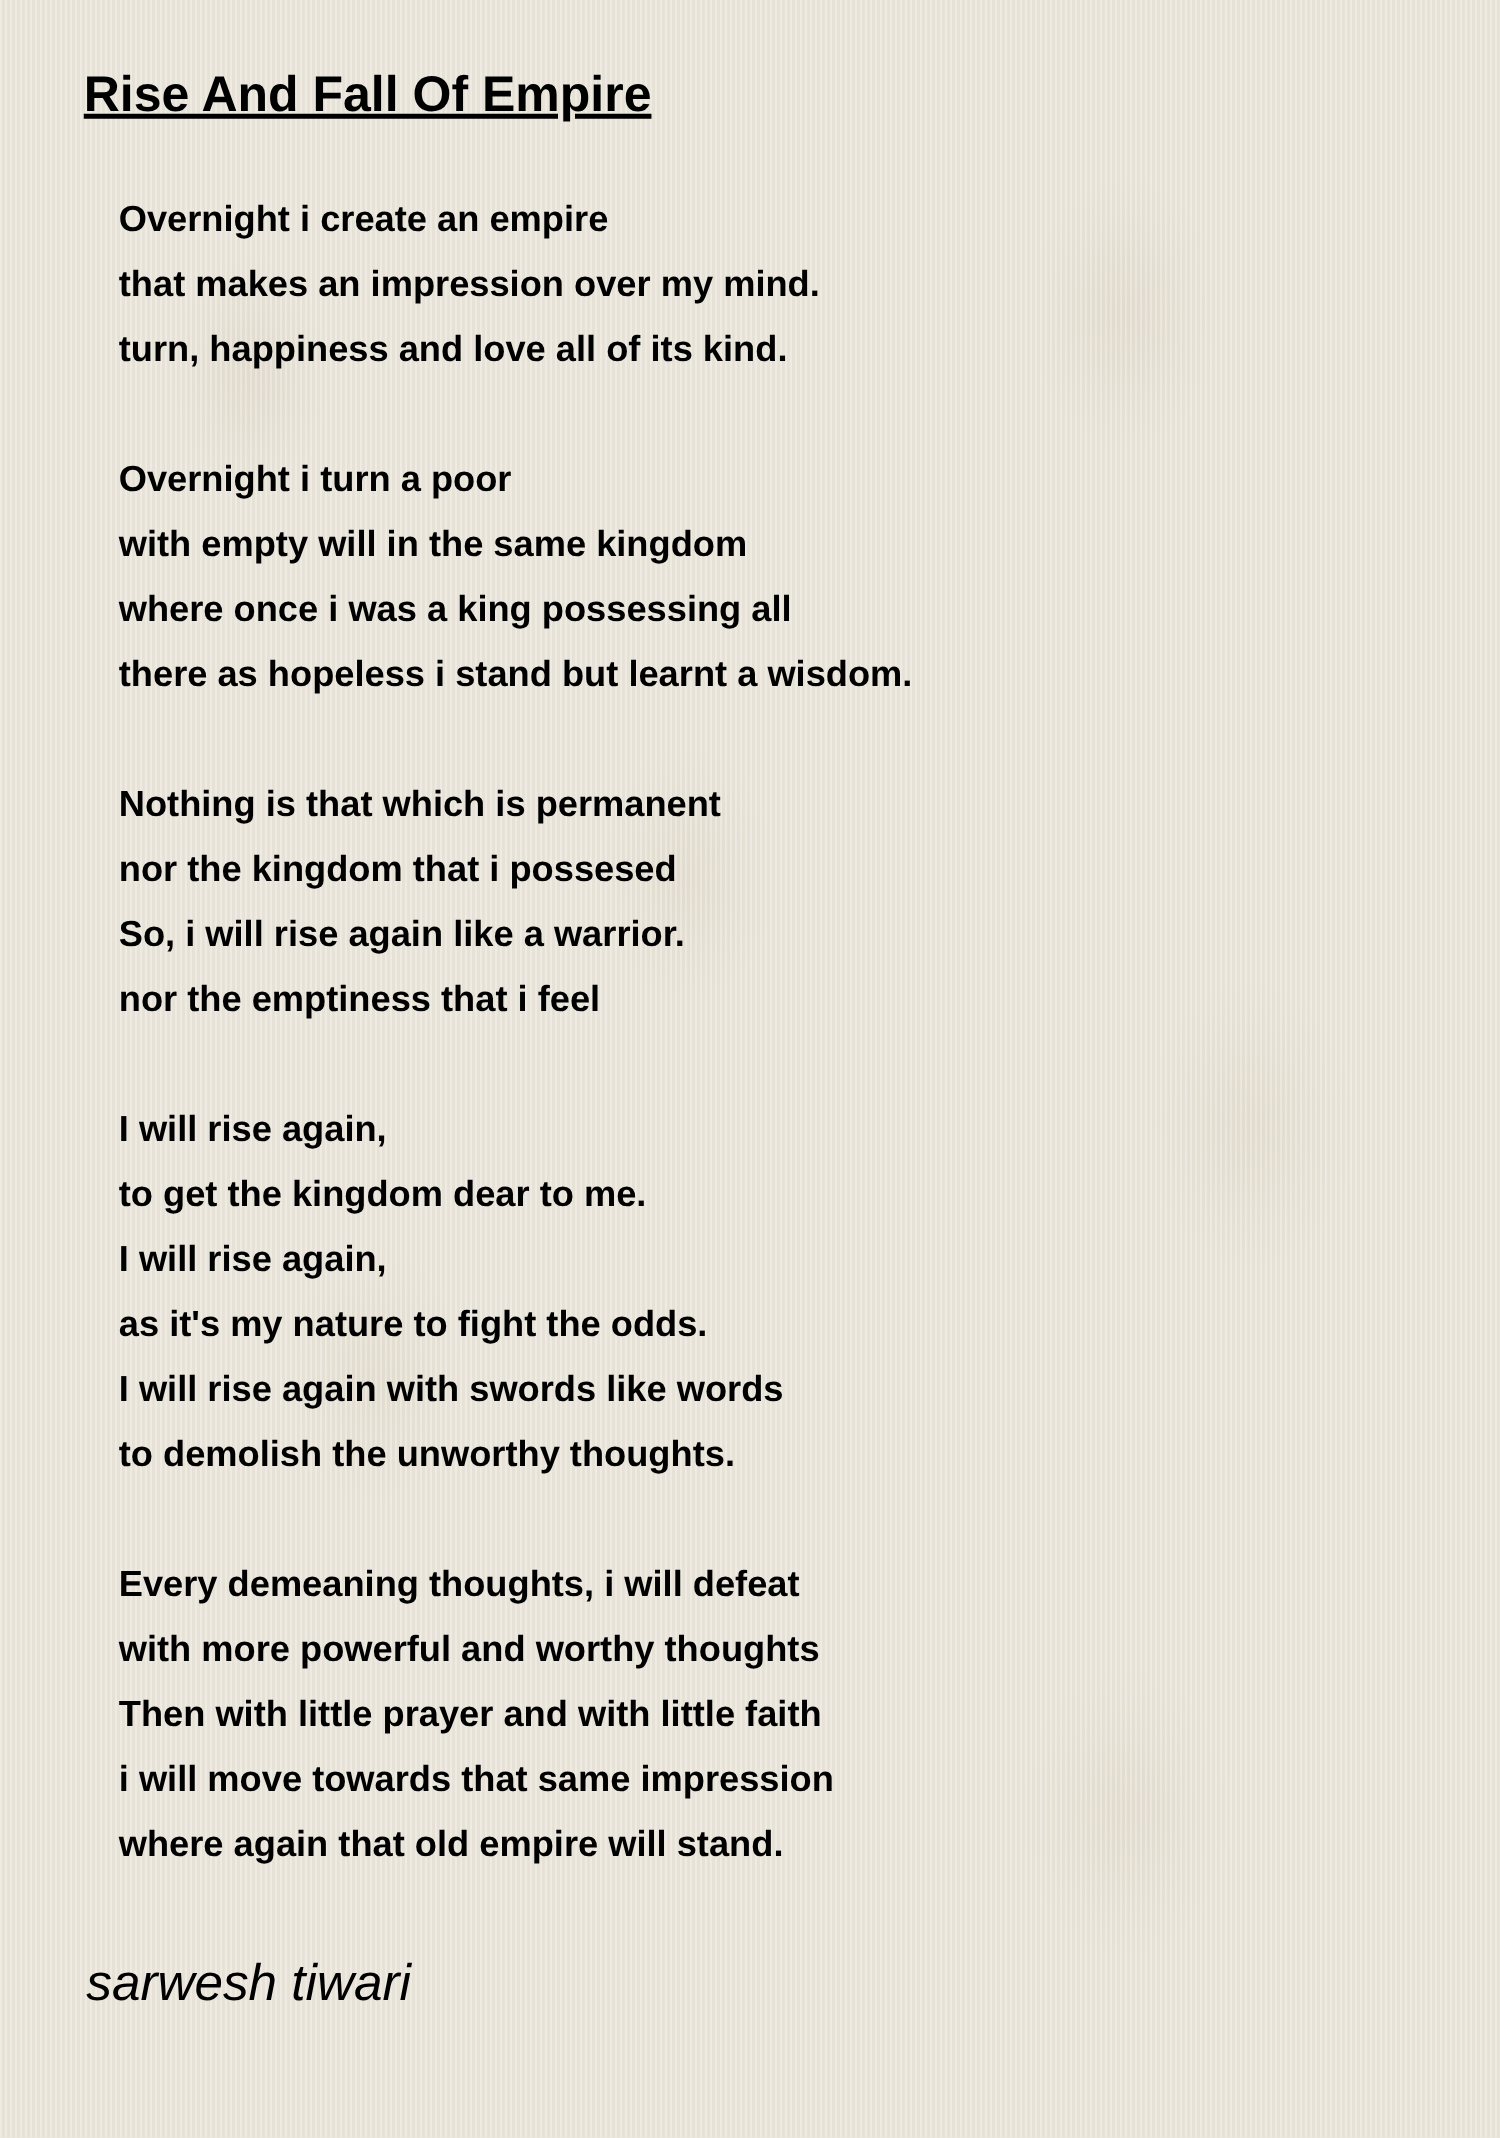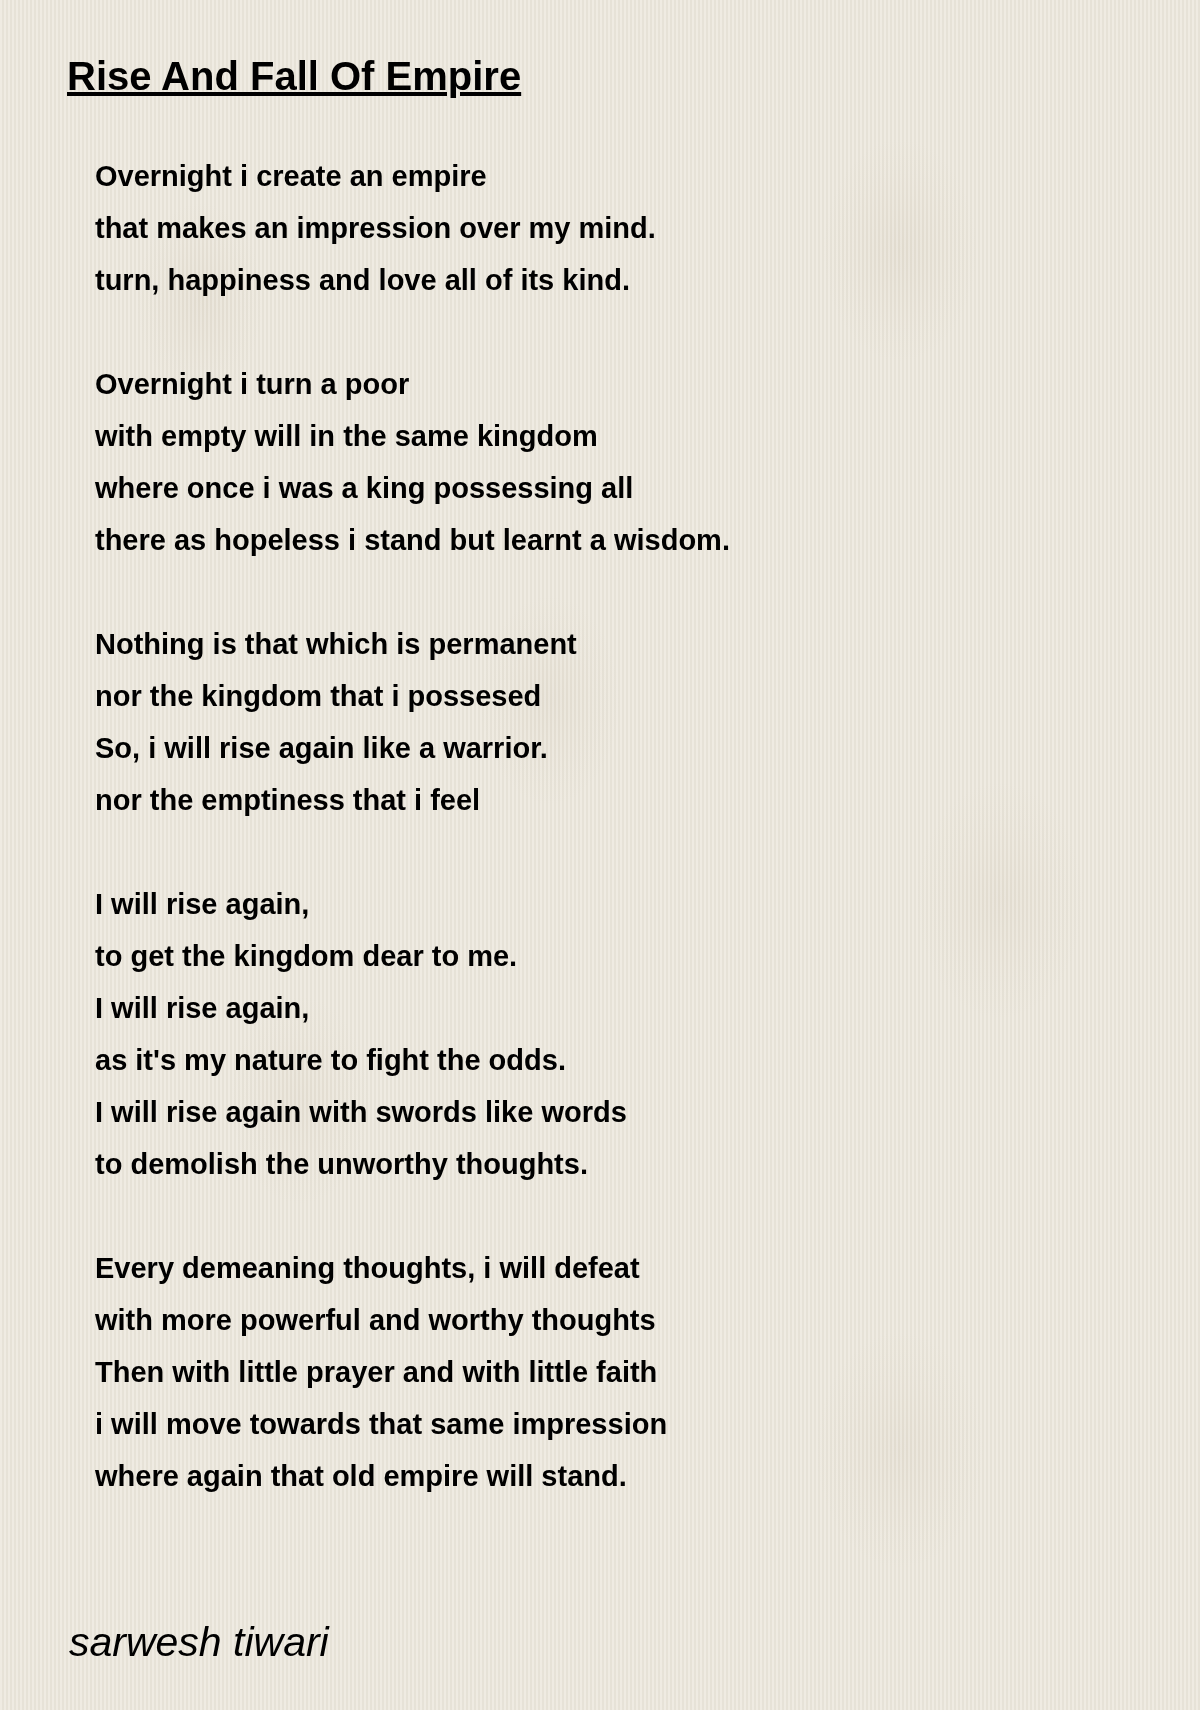--- a/index.html
+++ b/index.html
@@ -46,21 +46,21 @@
     .stanza { margin: 0 0 52px 0; }
     .line {
       display: block;
       font-size: 29px;
       font-weight: bold;
       line-height: 52px;
       white-space: nowrap;
     }
     .author {
       position: absolute;
-      top: 1616px;
+      top: 1560px;
       left: 2px;
       font-size: 41px;
       font-style: italic;
       line-height: 52px;
       white-space: nowrap;
     }
   </style>
 </head>
 <body>
 

